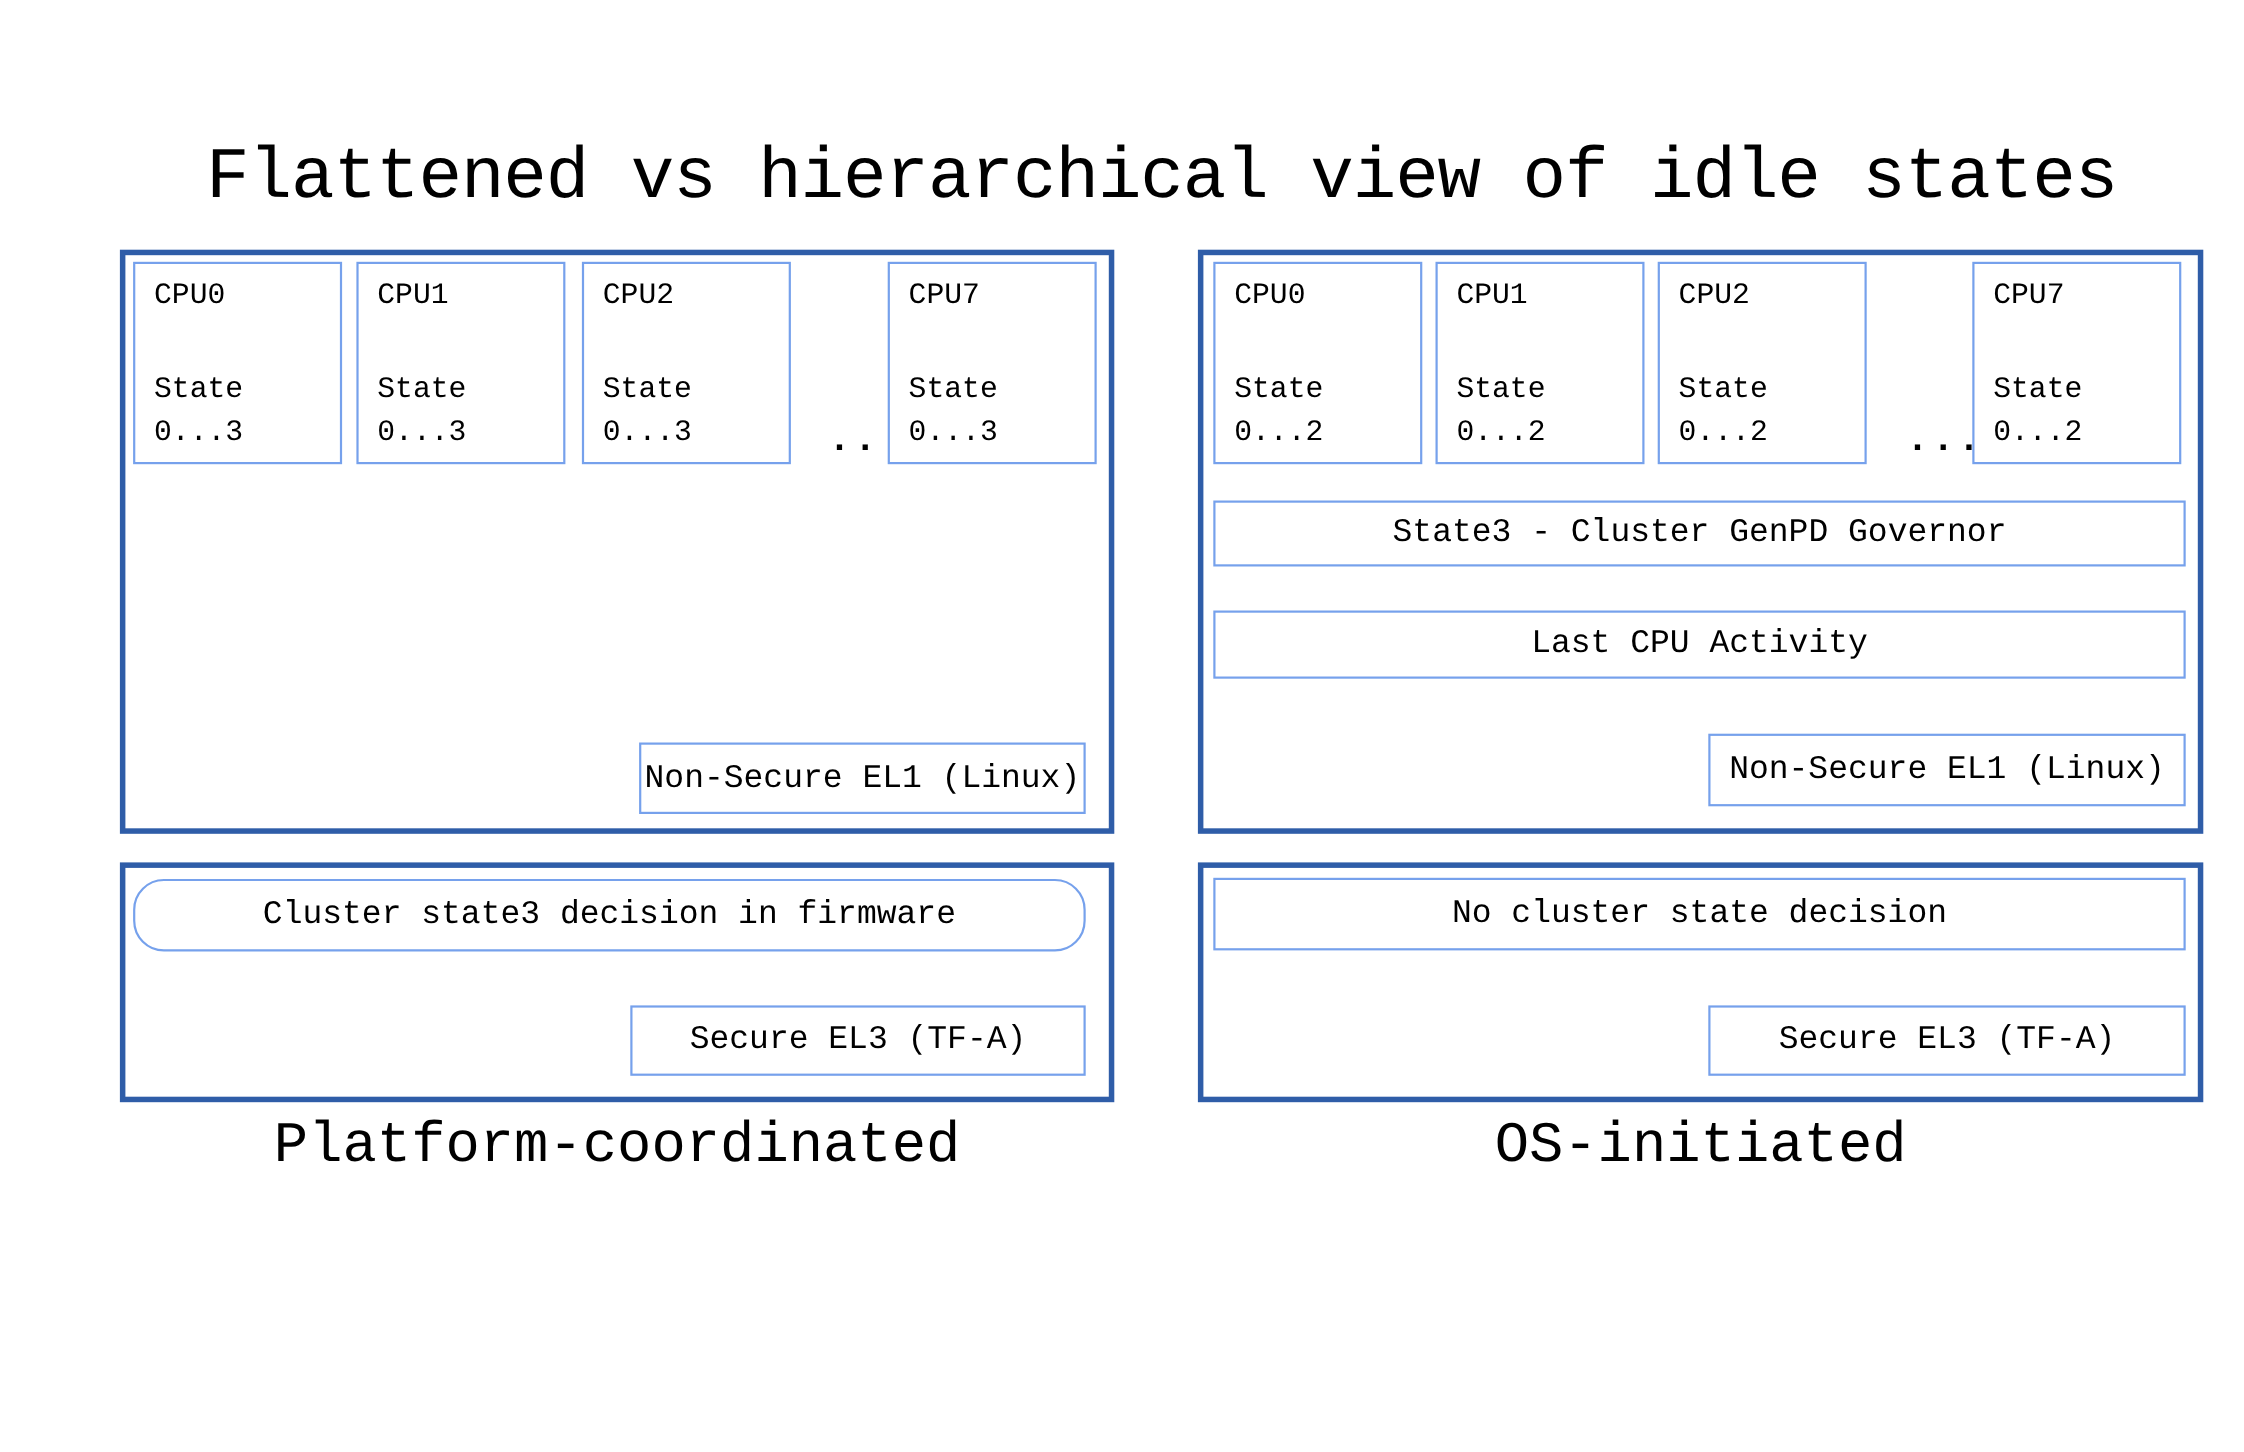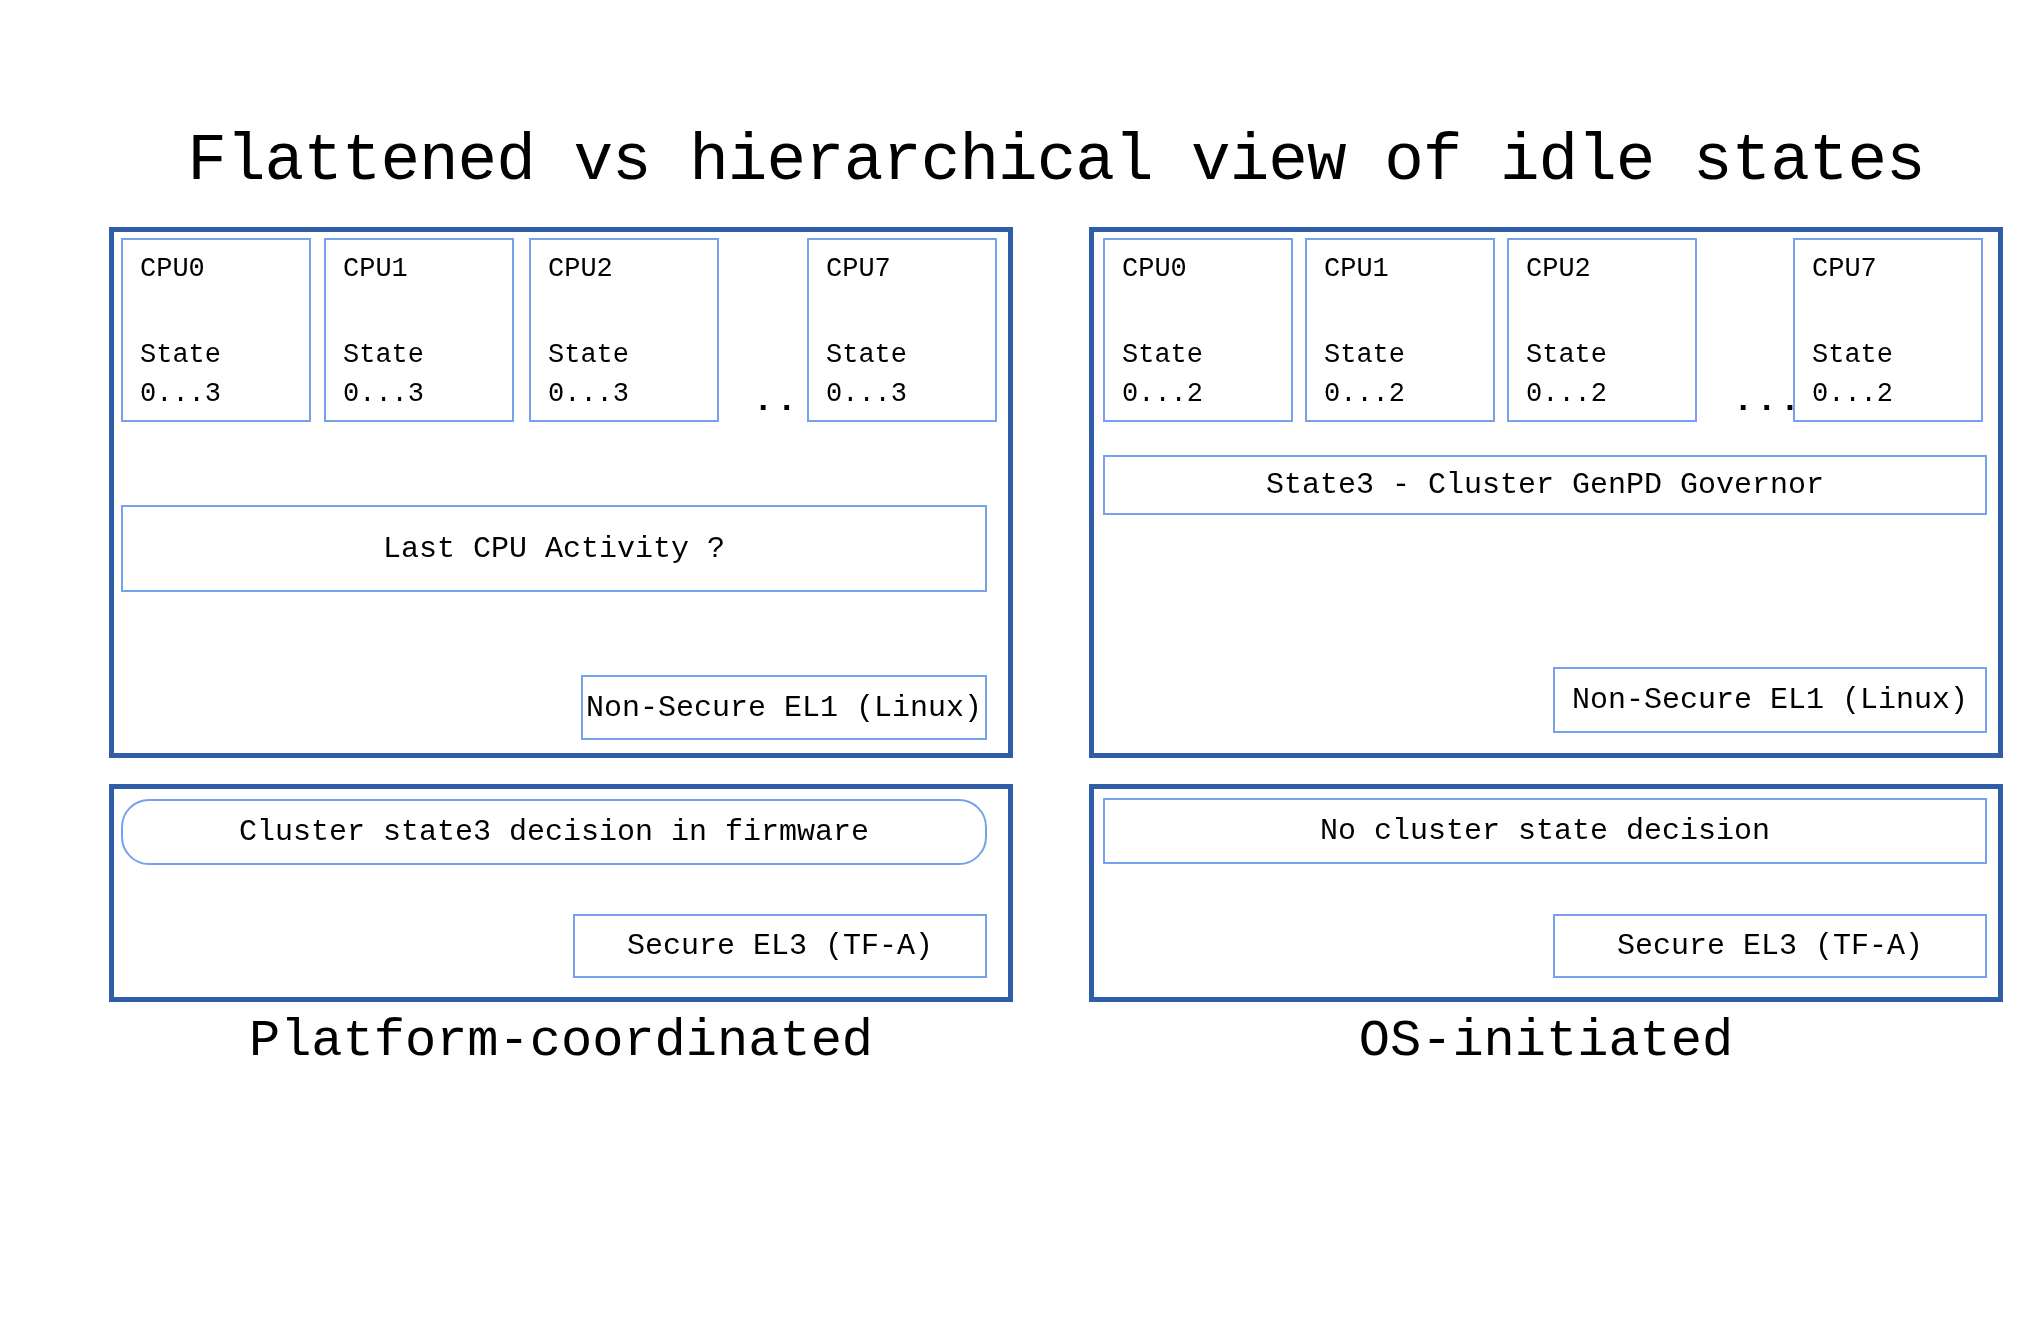--- a/index.html
+++ b/index.html
@@ -88,21 +88,20 @@
       <div class="cpu-name">CPU2</div>
       <div class="cpu-state">State</div>
       <div class="cpu-range">0...3</div>
     </div>
     <div class="dots">...</div>
     <div class="cpu c7">
       <div class="cpu-name">CPU7</div>
       <div class="cpu-state">State</div>
       <div class="cpu-range">0...3</div>
     </div>
-    <div class="ibox lt-activity">Last CPU Activity ?</div>
     <div class="ibox lt-el1">Non-Secure EL1 (Linux)</div>
   </div>
 
   <div class="panel panel-rt">
     <div class="cpu r0">
       <div class="cpu-name">CPU0</div>
       <div class="cpu-state">State</div>
       <div class="cpu-range">0...2</div>
     </div>
     <div class="cpu r1">
@@ -115,20 +114,21 @@
       <div class="cpu-state">State</div>
       <div class="cpu-range">0...2</div>
     </div>
     <div class="dots">...</div>
     <div class="cpu r7">
       <div class="cpu-name">CPU7</div>
       <div class="cpu-state">State</div>
       <div class="cpu-range">0...2</div>
     </div>
     <div class="ibox rt-governor">State3 - Cluster GenPD Governor</div>
+    <div class="ibox rt-activity">Last CPU Activity</div>
     <div class="ibox rt-el1">Non-Secure EL1 (Linux)</div>
   </div>
 
   <div class="panel panel-lb">
     <div class="ibox lb-decision">Cluster state3 decision in firmware</div>
     <div class="ibox lb-el3">Secure EL3 (TF-A)</div>
   </div>
 
   <div class="panel panel-rb">
     <div class="ibox rb-decision">No cluster state decision</div>

